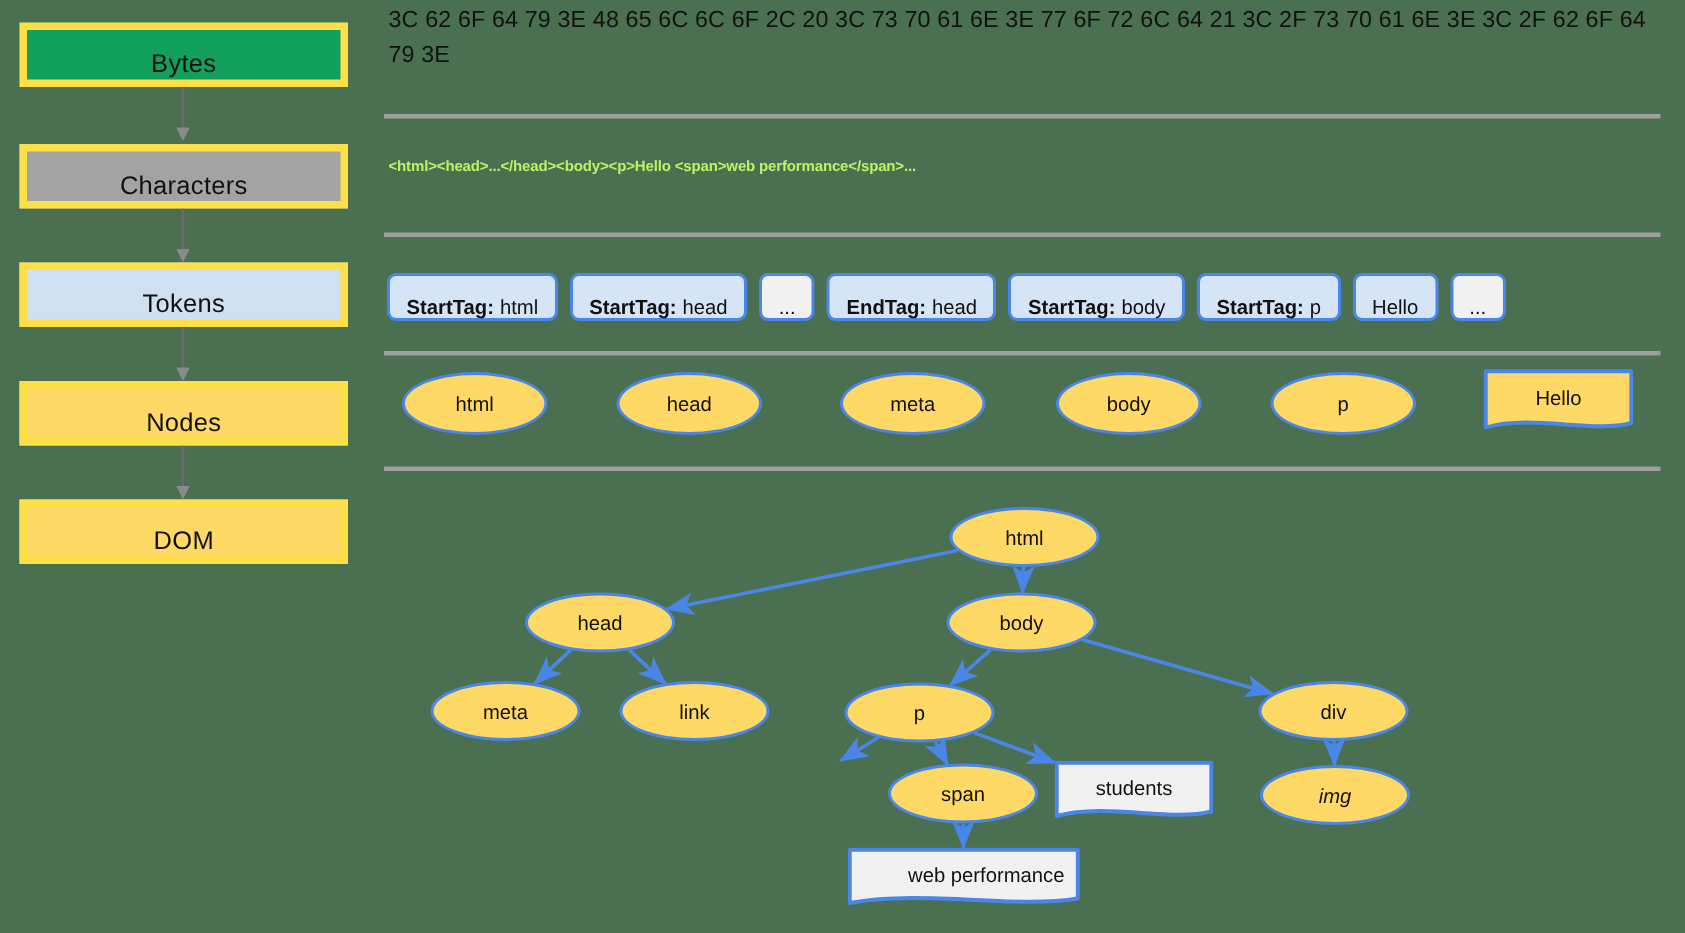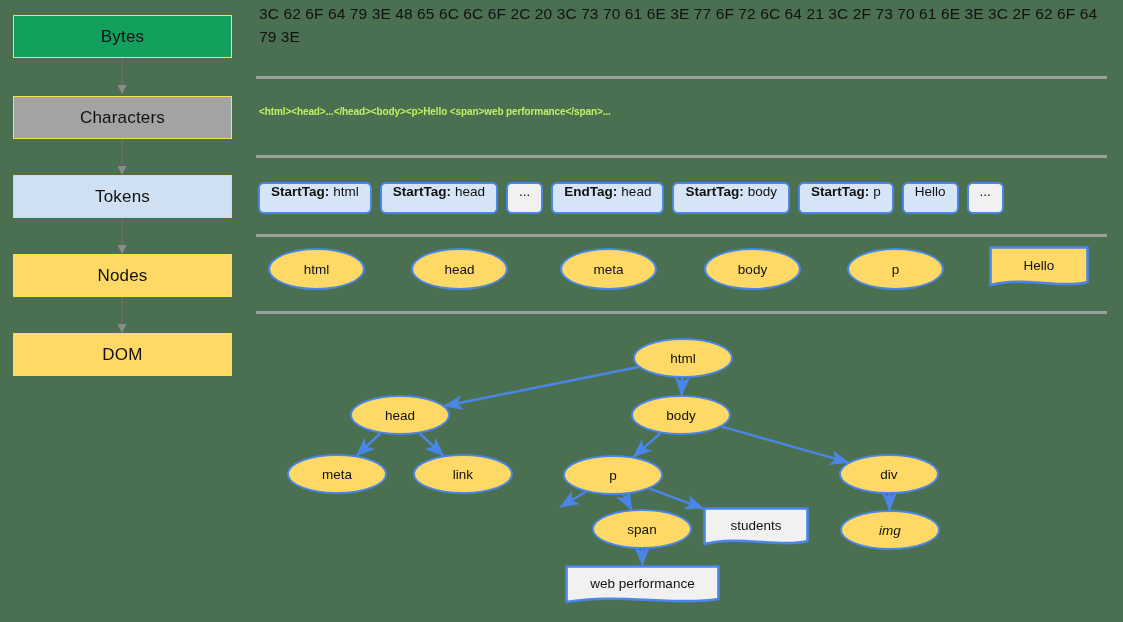--- a/index.html
+++ b/index.html
@@ -21,24 +21,24 @@
     width: 1123px;
     height: 622px;
   }
 
   
   .stage-box {
     position: absolute;
     left: 13px;
     width: 219px;
     height: 43px;
-    border: 1px solid #fde047;
+    border: 5px solid #fde047;
     box-sizing: border-box;
     display: flex;
-    align-items: center;
+    align-items: flex-end;
     justify-content: center;
     color: #111111;
     font-size: 17px;
     letter-spacing: .2px;
   }
   .stage-bytes      { top: 15px;  background: #12a05c; }
   .stage-characters { top: 96px;  background: #a3a3a3; }
   .stage-tokens     { top: 175px; background: #cfe0f3; }
   .stage-nodes      { top: 254px; background: #ffd966; }
   .stage-dom        { top: 333px; background: #ffd966; }
@@ -98,21 +98,21 @@
     align-items: center;
     gap: 8px;
   }
   .token {
     height: 32px;
     box-sizing: border-box;
     border: 2px solid #4a86e8;
     border-radius: 6px;
     background: #d5e4f7;
     display: flex;
-    align-items: flex-start;
+    align-items: flex-end;
     justify-content: center;
     padding: 0 11px;
     font-size: 13.5px;
     color: #111111;
     white-space: nowrap;
   }
   .token.plain { background: #f1f1f1; }
   .token b { font-weight: bold; margin-right: 4px; }
 
   
@@ -344,21 +344,21 @@
       </div>
       <div class="tnote" style="left: 703px; top: 507px; width: 106px; height: 42px;">
         <svg width="106" height="42" viewBox="0 0 106 42" style="position:absolute;left:0;top:0;">
           <path d="M1.5 1.5 H104.5 V34 C76.32 41, 34.980000000000004 28, 1.5 37 Z" fill="#f1f1f1" stroke="#4a86e8" stroke-width="2.6" stroke-linejoin="round"></path>
         </svg>
         <div class="note-label">students</div>
       </div>
       <div class="tnode" style="left: 840px; top: 510px; width: 100px; font-style: italic;">
         <span>img</span>
       </div>
-      <div class="tnote" style="left: 565px; top: 565px; width: 155px; height: 42px;">
+      <div class="tnote" style="left: 565px; top: 565px; width: 155px; height: 42px; padding-left: 30px;">
         <svg width="155" height="42" viewBox="0 0 155 42" style="position:absolute;left:0;top:0;">
           <path d="M1.5 1.5 H153.5 V34 C111.6 41, 51.150000000000006 28, 1.5 37 Z" fill="#f1f1f1" stroke="#4a86e8" stroke-width="2.6" stroke-linejoin="round"></path>
         </svg>
         <div class="note-label">web performance</div>
       </div>
     </div>
 
 </div>
 
 </body></html>

